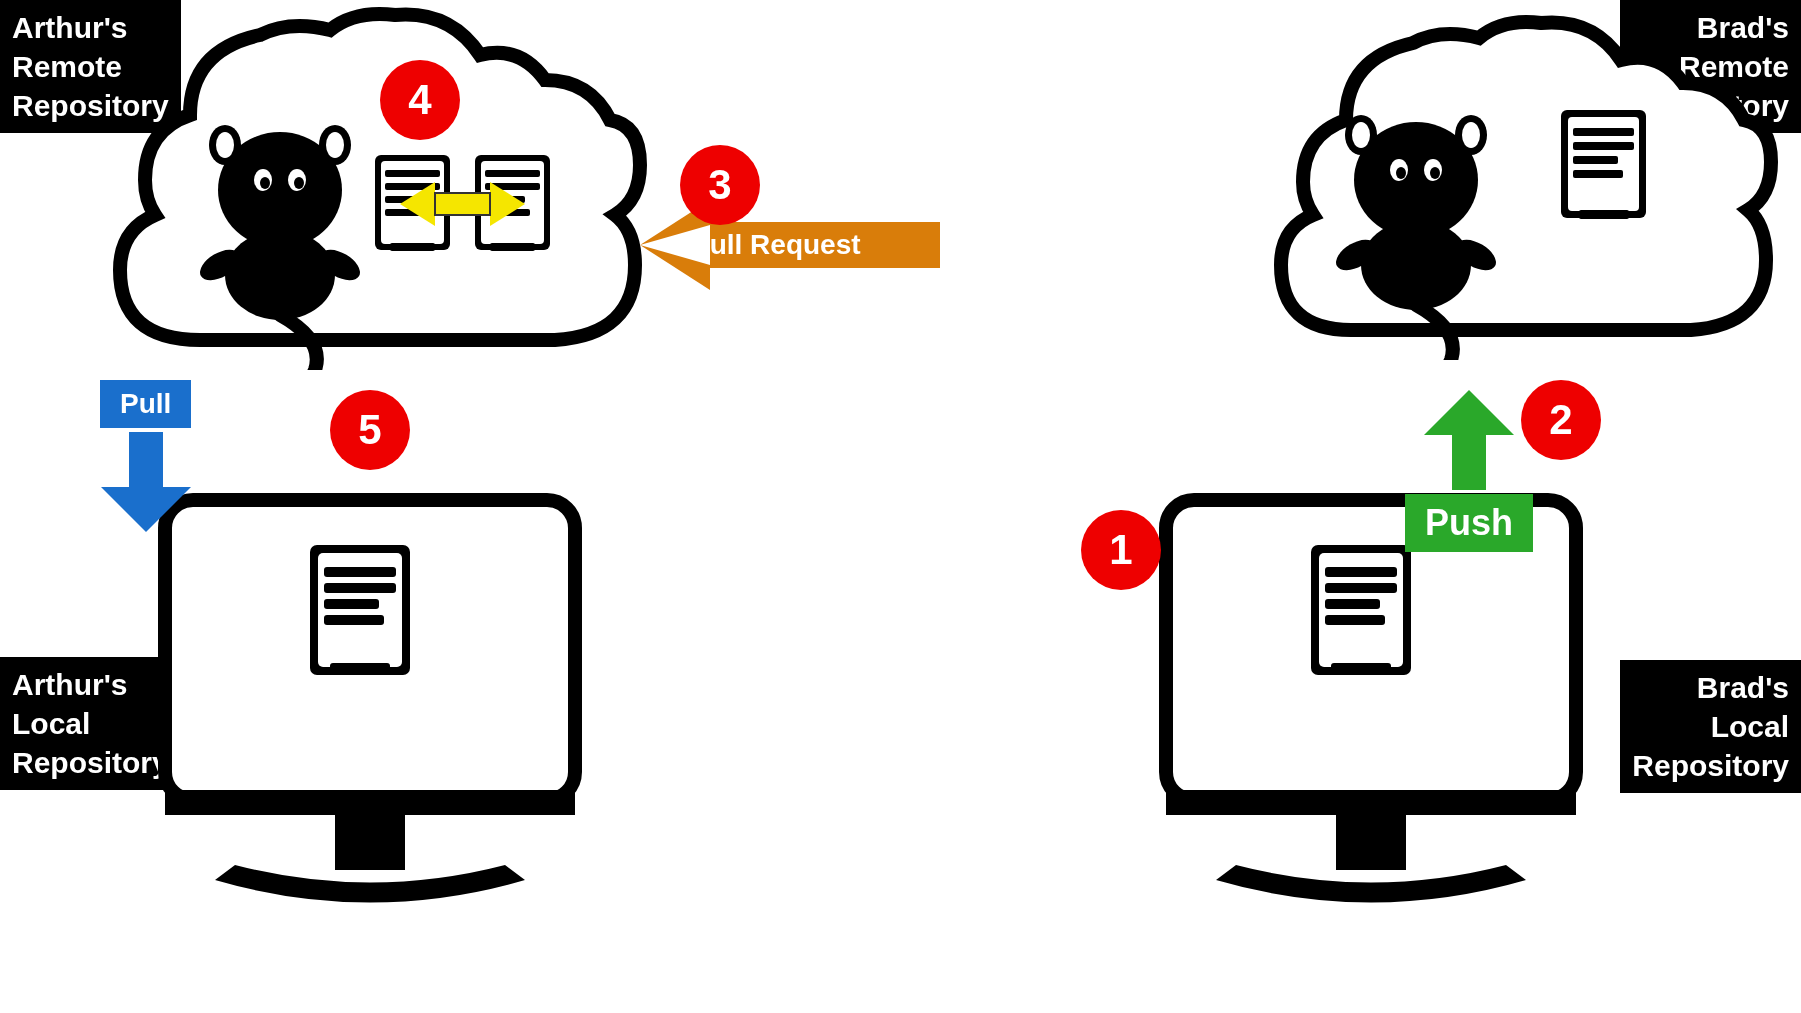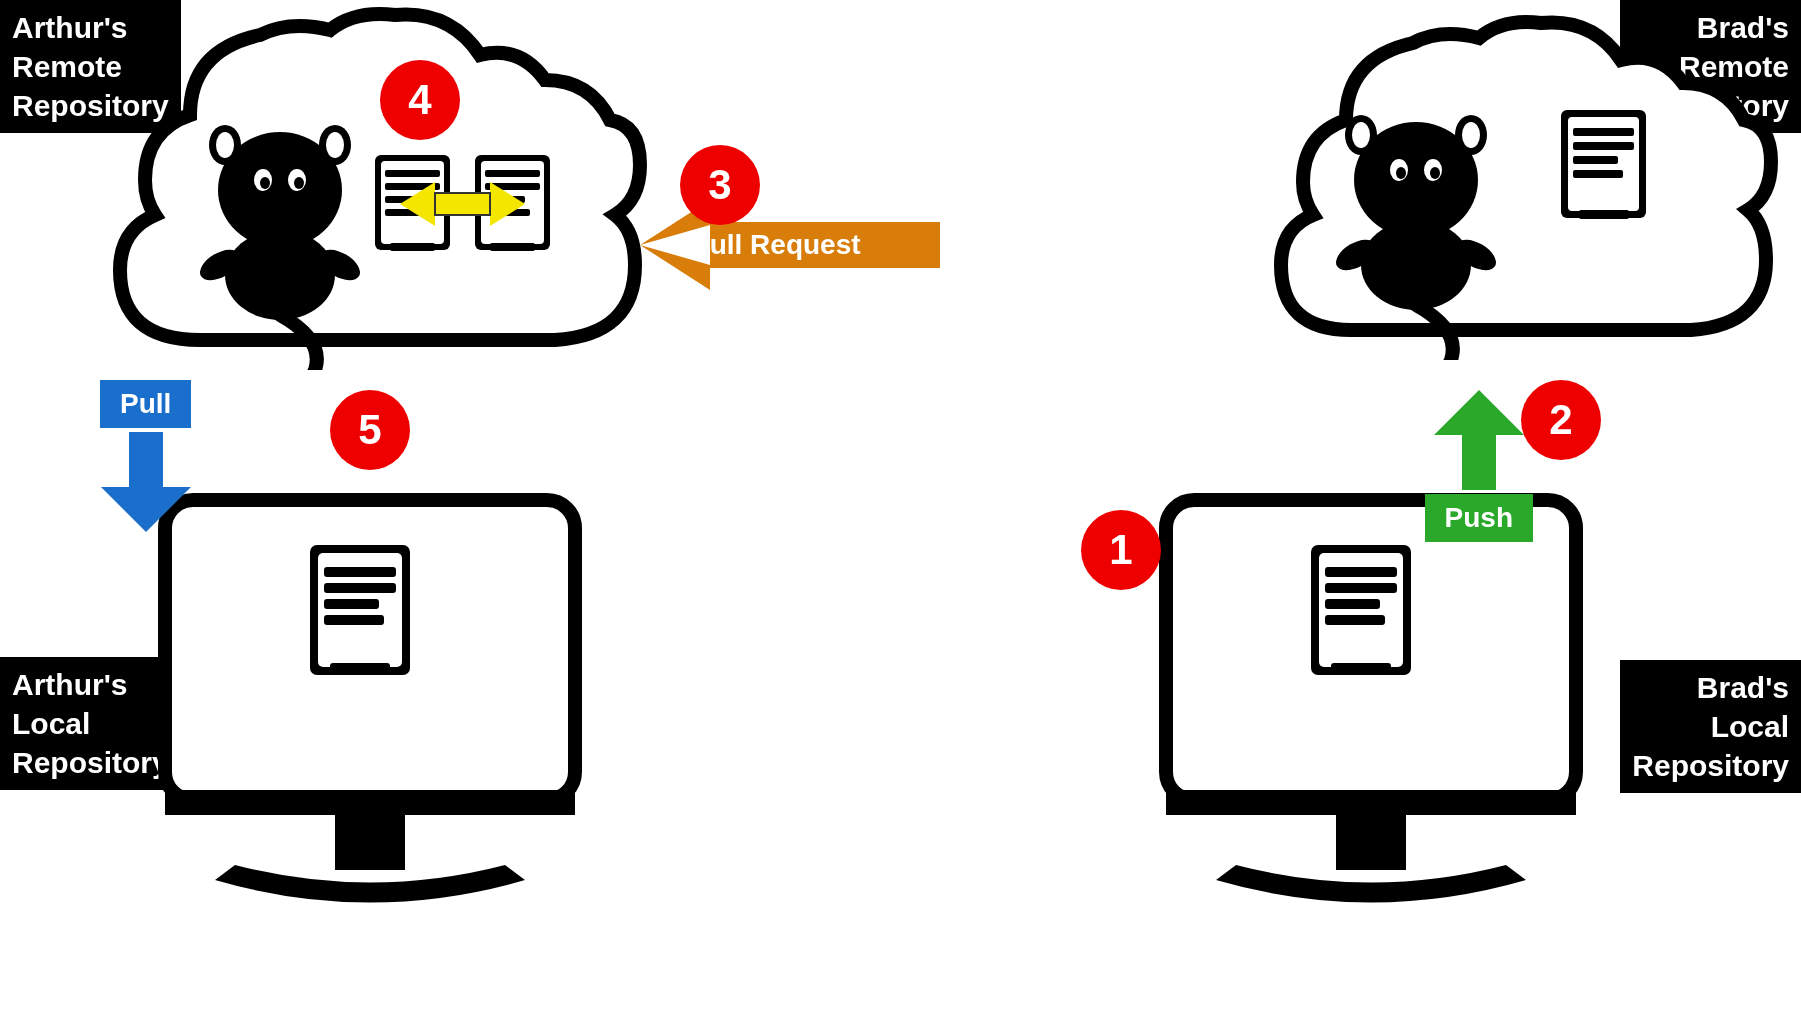--- a/index.html
+++ b/index.html
@@ -269,21 +269,21 @@
     <span>3</span>
   </div>
 
   <div style="position:absolute; right:268px; top:390px; display:flex; flex-direction:column; align-items:center;">
 
     <svg width="90" height="100" viewBox="0 0 90 100">
       <polygon points="0,45 45,0 90,45" fill="#2aa82a"></polygon>
       <rect x="28" y="40" width="34" height="60" fill="#2aa82a"></rect>
     </svg>
 
-    <div style="background:#2aa82a; color:white; font-size:28px; font-weight:bold; padding:8px 20px; margin-top:4px;">
+    <div style="background:#2aa82a; color:white; font-size:36px; font-weight:bold; padding:8px 20px; margin-top:4px;">
       <span>Push</span>
     </div>
   </div>
 
   <div class="step-circle" style="right:200px; top:380px;">
     <span>2</span>
   </div>
 
   <div class="step-circle" style="right:640px; top:510px;">
     <span>1</span>

